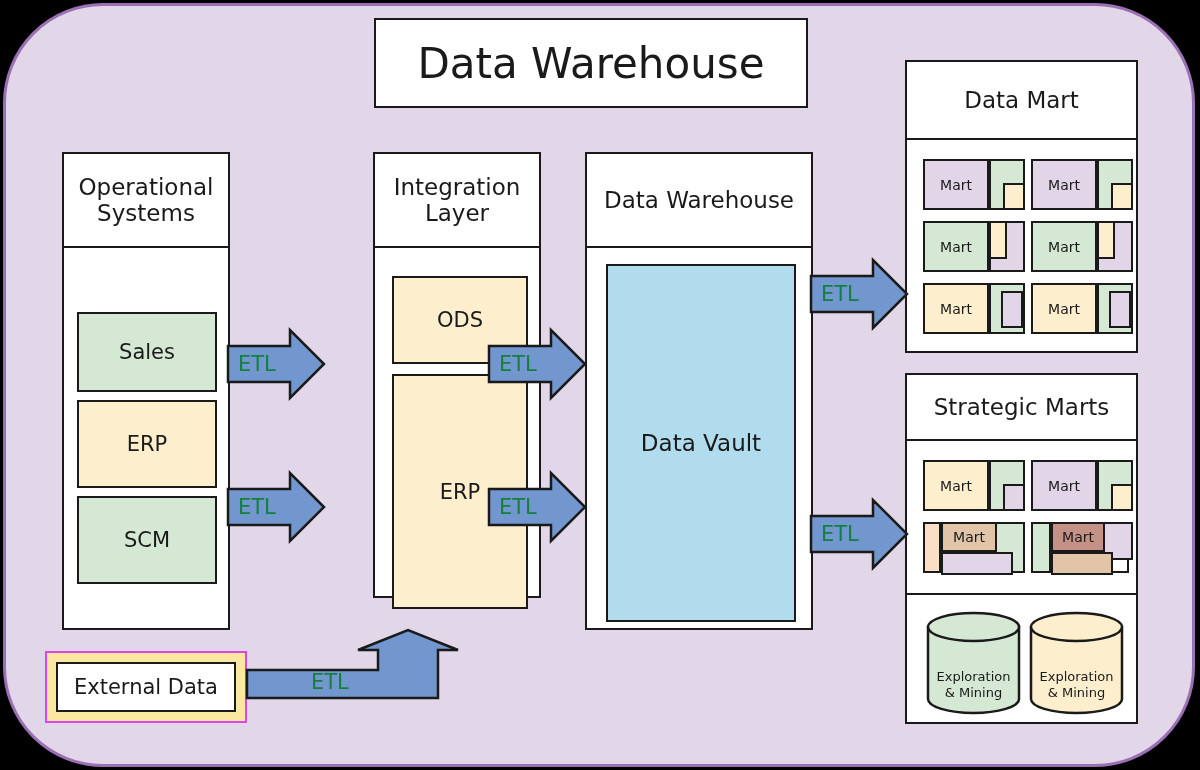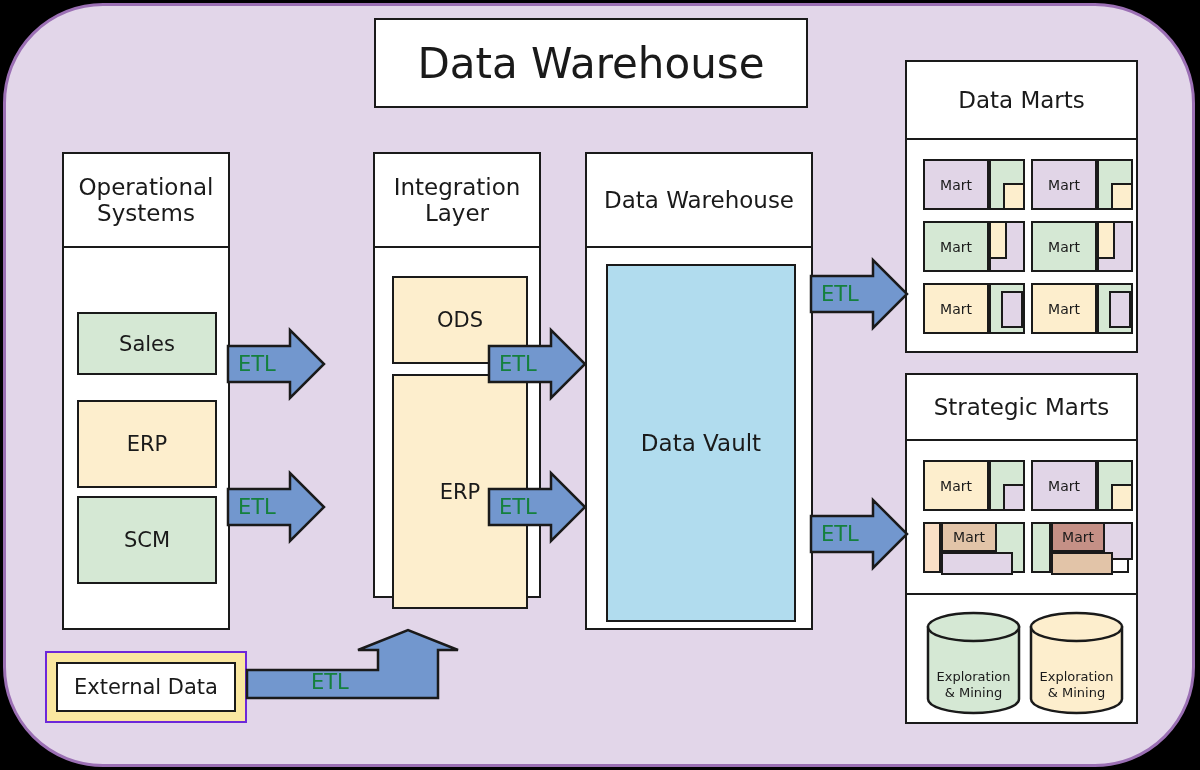--- a/index.html
+++ b/index.html
@@ -106,21 +106,21 @@
   .c-green  { background: #d5e8d4; }
   .c-cream  { background: #fdeecd; }
   .c-purple { background: #e1d5e7; }
   .c-peach  { background: #fadfc6; }
   .c-tan    { background: #e2c4a8; }
   .c-rust   { background: #c59086; }
   .c-vault  { background: #b1dcee; }
 
   
   #blk-marketing { left: 13px; top: 12px;  width: 140px; height: 44px; }
-  #blk-sales     { left: 13px; top: 64px;  width: 140px; height: 63px; }
+  #blk-sales     { left: 13px; top: 64px;  width: 140px; height: 80px; }
   #blk-erp-op    { left: 13px; top: 152px; width: 140px; height: 88px; }
   #blk-scm       { left: 13px; top: 248px; width: 140px; height: 88px; }
 
   
   #blk-ods     { left: 17px; top: 28px;  width: 136px; height: 88px; }
   #blk-erp-int { left: 17px; top: 126px; width: 136px; height: 235px; }
 
   
   #blk-vault { left: 19px; top: 16px; width: 190px; height: 358px; font-size: 23px; }
 
@@ -181,21 +181,21 @@
     line-height: 1.25;
     color: #1a1a1a;
   }
 
   
   #external-data {
     position: absolute;
     left: 45px; top: 651px;
     width: 202px; height: 72px;
     background: #fae7a0;
-    border: 2px solid #6d28d9;
+    border: 2px solid #d946ef;
     box-sizing: border-box;
     padding: 9px;
   }
   #external-data .inner-white {
     width: 100%; height: 100%;
     background: #ffffff;
     border: 2px solid #1a1a1a;
     box-sizing: border-box;
     display: flex; align-items: center; justify-content: center;
     font-size: 21px;
@@ -253,21 +253,21 @@
   </div>
 
   <div class="box" id="data-warehouse-box">
     <div class="box-header">Data Warehouse</div>
     <div class="box-body">
       <div class="blk c-vault" id="blk-vault">Data Vault</div>
     </div>
   </div>
 
   <div class="box" id="data-marts">
-    <div class="box-header">Data Marts</div>
+    <div class="box-header">Data Mart</div>
     <div class="box-body">
 
       <div class="mart-tile lay-a" style="left:16px; top:19px;">
         <div class="seg c-green" style="left:64px;top:-2px;width:36px;height:51px;"></div>
         <div class="seg c-cream" style="left:78px;top:22px;width:22px;height:27px;"></div>
         <div class="label c-purple">Mart</div>
       </div>
 
       <div class="mart-tile lay-a" style="left:124px; top:19px;">
         <div class="seg c-green" style="left:64px;top:-2px;width:36px;height:51px;"></div>

